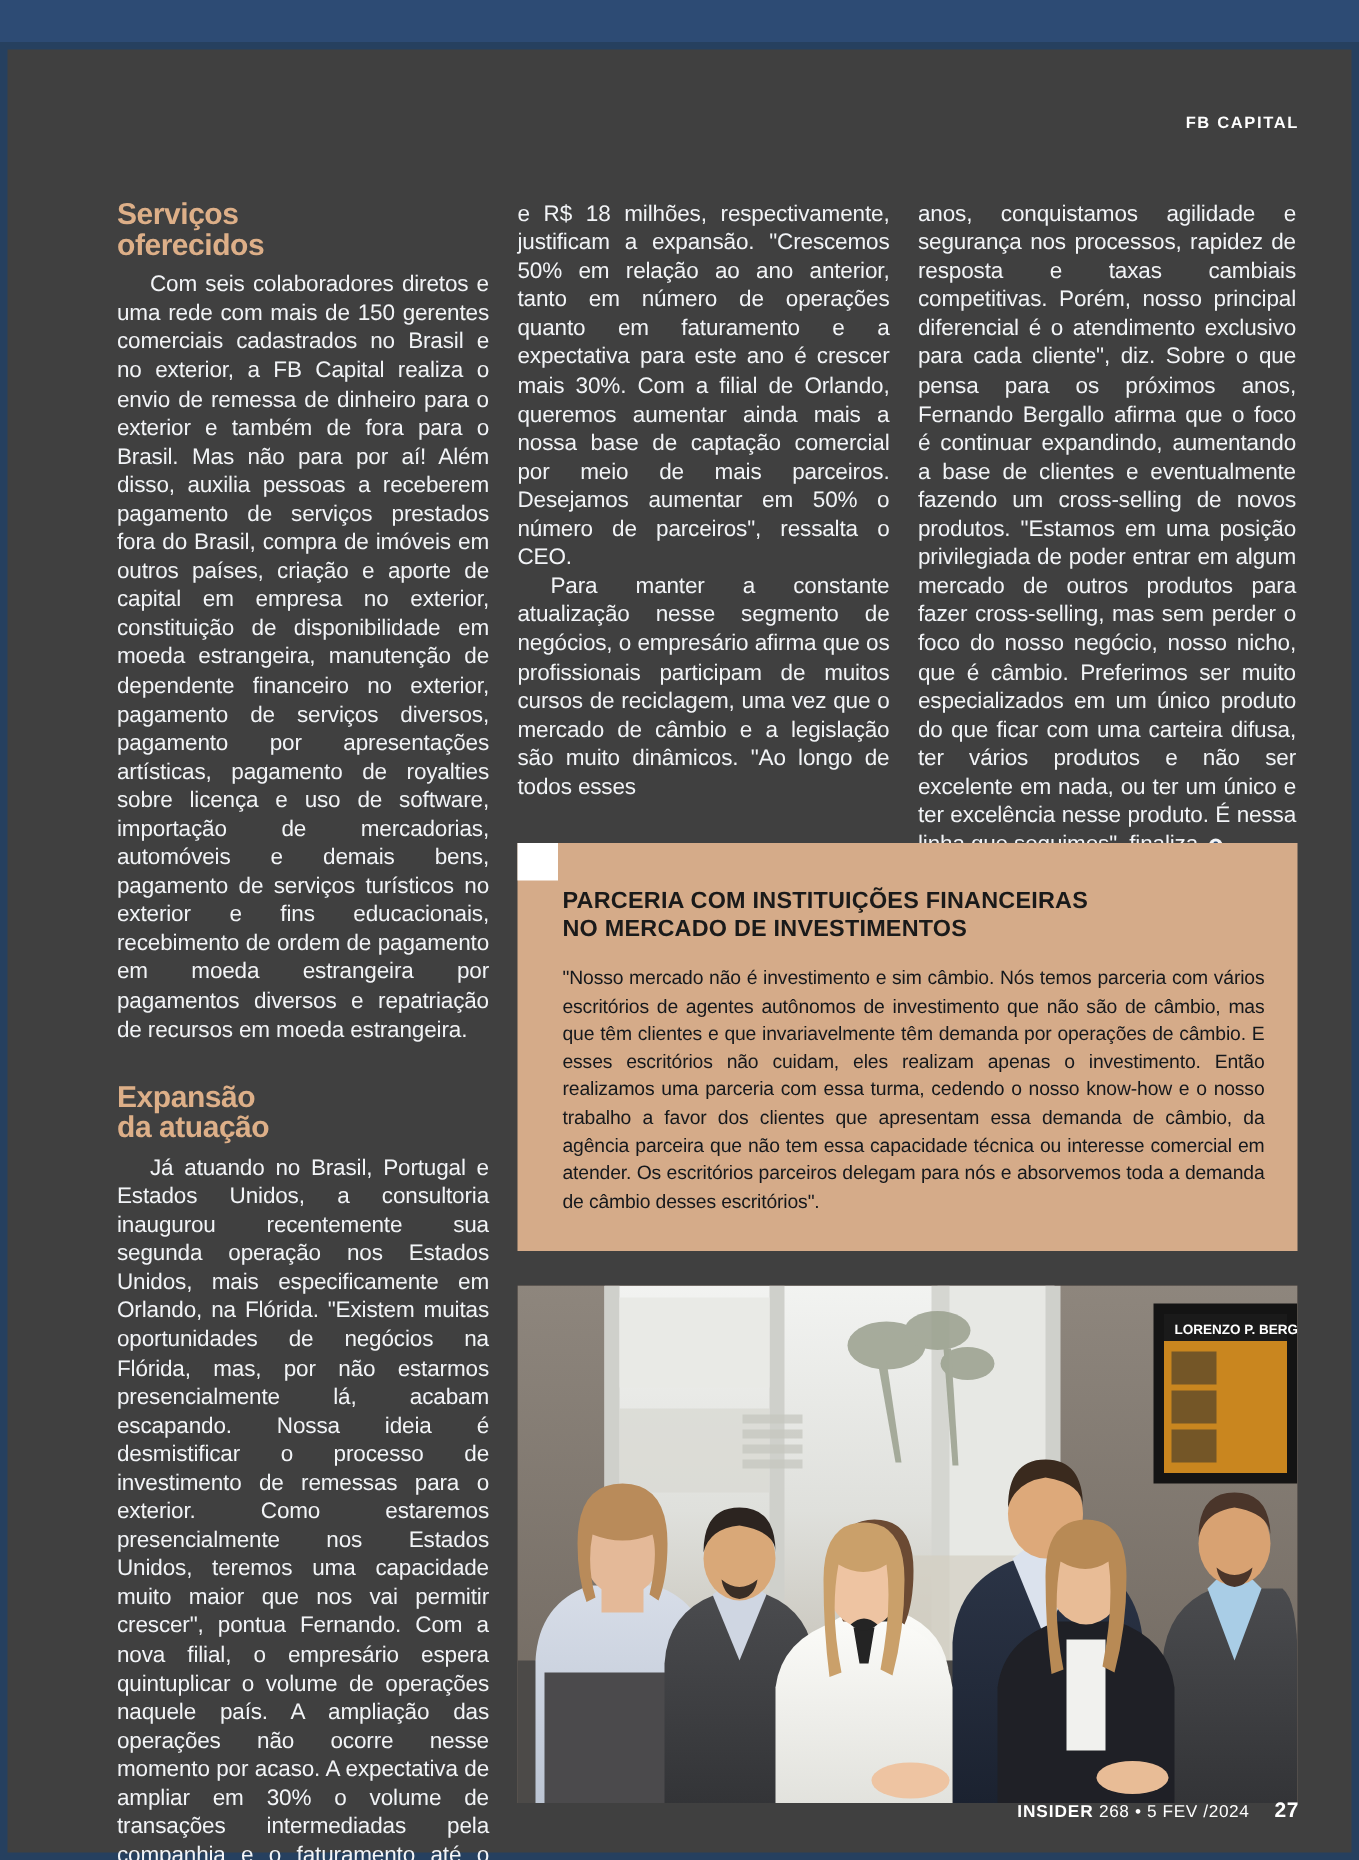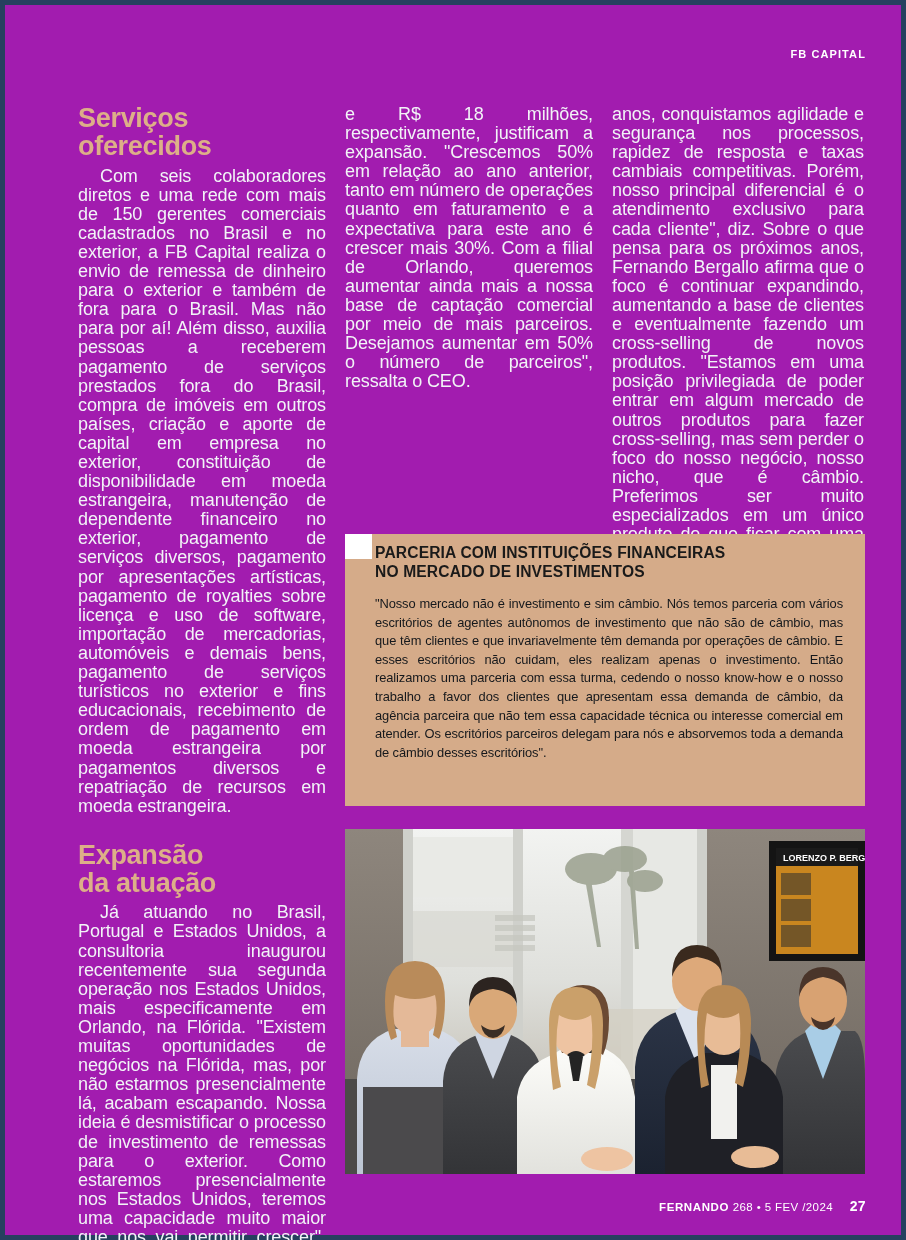--- a/index.html
+++ b/index.html
@@ -5,22 +5,23 @@
   html,body{margin:0;padding:0;}
   body{
     width:906px;height:1240px;
     background:#2d4b74;
     font-family:"Liberation Sans", sans-serif;
     overflow:hidden;
     position:relative;
   }
   .page{
     position:absolute;inset:0;
-    background:#a21caf;
+    background:#404040;
     box-sizing:border-box;
+    margin-top:28px;
   }
   
   .page::before{
     content:"";position:absolute;inset:0;
     border:5px solid #26405f;
     pointer-events:none;
   }
 
   
   .runhead{
@@ -41,32 +42,32 @@
     position:absolute;top:0;
     width:248px;
   }
   .col-1{left:0;}
   .col-2{left:267px;}
   .col-3{left:534px; width:252px;}
 
   h2.head{
     margin:0 0 6px 0;
     color:#ddaf88;
-    font-size:27px;
+    font-size:20px;
     line-height:1.03;
     font-weight:bold;
     letter-spacing:-0.3px;
     white-space:pre-line;
   }
   .head.spaced{margin-top:26px;}
 
   p.body{
     margin:0;
     color:#f2f4f7;
-    font-size:18px;
+    font-size:15px;
     line-height:19.1px;
     text-align:justify;
     text-justify:inter-word;
     letter-spacing:-0.1px;
     hyphens:none;
   }
   .indent{text-indent:22px;}
   .endmark{
     display:inline-block;
     width:9px;height:9px;
@@ -92,21 +93,21 @@
     box-sizing:border-box;
   }
   .notch{
     position:absolute;
     left:0;top:0;
     width:27px;height:25px;
     background:#ffffff;
   }
   .hl-inner{
     position:absolute;
-    left:30px;right:22px;top:9px;
+    left:30px;right:22px;top:29px;
   }
   .hl-title{
     margin:0;
     color:#1a1a1a;
     font-size:15.6px;
     font-weight:bold;
     line-height:19px;
     letter-spacing:0.15px;
     white-space:pre-line;
   }
@@ -161,20 +162,21 @@
       <h2 class="head">Serviços
 oferecidos</h2>
       <p class="body indent">Com seis colaboradores diretos e uma rede com mais de 150 gerentes comerciais cadastrados no Brasil e no exterior, a FB Capital realiza o envio de remessa de dinheiro para o exterior e também de fora para o Brasil. Mas não para por aí! Além disso, auxilia pessoas a receberem pagamento de serviços prestados fora do Brasil, compra de imóveis em outros países, criação e aporte de capital em empresa no exterior, constituição de disponibilidade em moeda estrangeira, manutenção de dependente financeiro no exterior, pagamento de serviços diversos, pagamento por apresentações artísticas, pagamento de royalties sobre licença e uso de software, importação de mercadorias, automóveis e demais bens, pagamento de serviços turísticos no exterior e fins educacionais, recebimento de ordem de pagamento em moeda estrangeira por pagamentos diversos e repatriação de recursos em moeda estrangeira.</p>
       <h2 class="head spaced">Expansão
 da atuação</h2>
       <p class="body indent">Já atuando no Brasil, Portugal e Estados Unidos, a consultoria inaugurou recentemente sua segunda operação nos Estados Unidos, mais especificamente em Orlando, na Flórida. "Existem muitas oportunidades de negócios na Flórida, mas, por não estarmos presencialmente lá, acabam escapando. Nossa ideia é desmistificar o processo de investimento de remessas para o exterior. Como estaremos presencialmente nos Estados Unidos, teremos uma capacidade muito maior que nos vai permitir crescer", pontua Fernando. Com a nova filial, o empresário espera quintuplicar o volume de operações naquele país. A ampliação das operações não ocorre nesse momento por acaso. A expectativa de ampliar em 30% o volume de transações intermediadas pela companhia e o faturamento até o final deste ano, chegando aos valores de R$ 1,3 bilhão</p>
     </div>
 
     <div class="col col-2">
       <p class="body">e R$ 18 milhões, respectivamente, justificam a expansão. "Crescemos 50% em relação ao ano anterior, tanto em número de operações quanto em faturamento e a expectativa para este ano é crescer mais 30%. Com a filial de Orlando, queremos aumentar ainda mais a nossa base de captação comercial por meio de mais parceiros. Desejamos aumentar em 50% o número de parceiros", ressalta o CEO.</p>
+      <p class="body indent">Para manter a constante atualização nesse segmento de negócios, o empresário afirma que os profissionais participam de muitos cursos de reciclagem, uma vez que o mercado de câmbio e a legislação são muito dinâmicos. "Ao longo de todos esses</p>
     </div>
 
     <div class="col col-3">
       <p class="body"><span>anos, conquistamos agilidade e segurança nos processos, rapidez de resposta e taxas cambiais competitivas. Porém, nosso principal diferencial é o atendimento exclusivo para cada cliente", diz. Sobre o que pensa para os próximos anos, Fernando Bergallo afirma que o foco é continuar expandindo, aumentando a base de clientes e eventualmente fazendo um cross-selling de novos produtos. "Estamos em uma posição privilegiada de poder entrar em algum mercado de outros produtos para fazer cross-selling, mas sem perder o foco do nosso negócio, nosso nicho, que é câmbio. Preferimos ser muito especializados em um único produto do que ficar com uma carteira difusa, ter vários produtos e não ser excelente em nada, ou ter um único e ter excelência nesse produto. É nessa linha que seguimos", finaliza.</span><span class="endmark"></span></p>
     </div>
 
   </div>
 
   <div class="highlight">
     <div class="notch"></div>
@@ -309,20 +311,20 @@
         <path d="M320 345 L320 268 Q324 236 360 224 L400 224 Q434 236 438 268 L438 345 Z" fill="#1f2026"></path>
         <path d="M366 236 L392 236 L392 310 L366 310 Z" fill="#f1f1ee"></path>
         <ellipse cx="379" cy="196" rx="25" ry="30" fill="#e8bc96"></ellipse>
         <path d="M352 194 Q352 156 379 156 Q406 156 406 194 Q406 228 398 258 L390 254 Q398 212 394 184 Q379 194 362 184 Q356 216 364 256 L356 259 Q352 228 352 194 Z" fill="#b88a55"></path>
         <ellipse cx="410" cy="328" rx="24" ry="11" fill="#e8bc96"></ellipse>
       </g>
     </svg>
   </div>
 
   <div class="footer">
-    <span class="insider">FERNANDO</span>
+    <span class="insider">INSIDER</span>
     <span>268</span>
     <span>•</span>
     <span>5 FEV /2024</span>
     <span class="pageno">27</span>
   </div>
 
 </div>
 
 </body></html>

